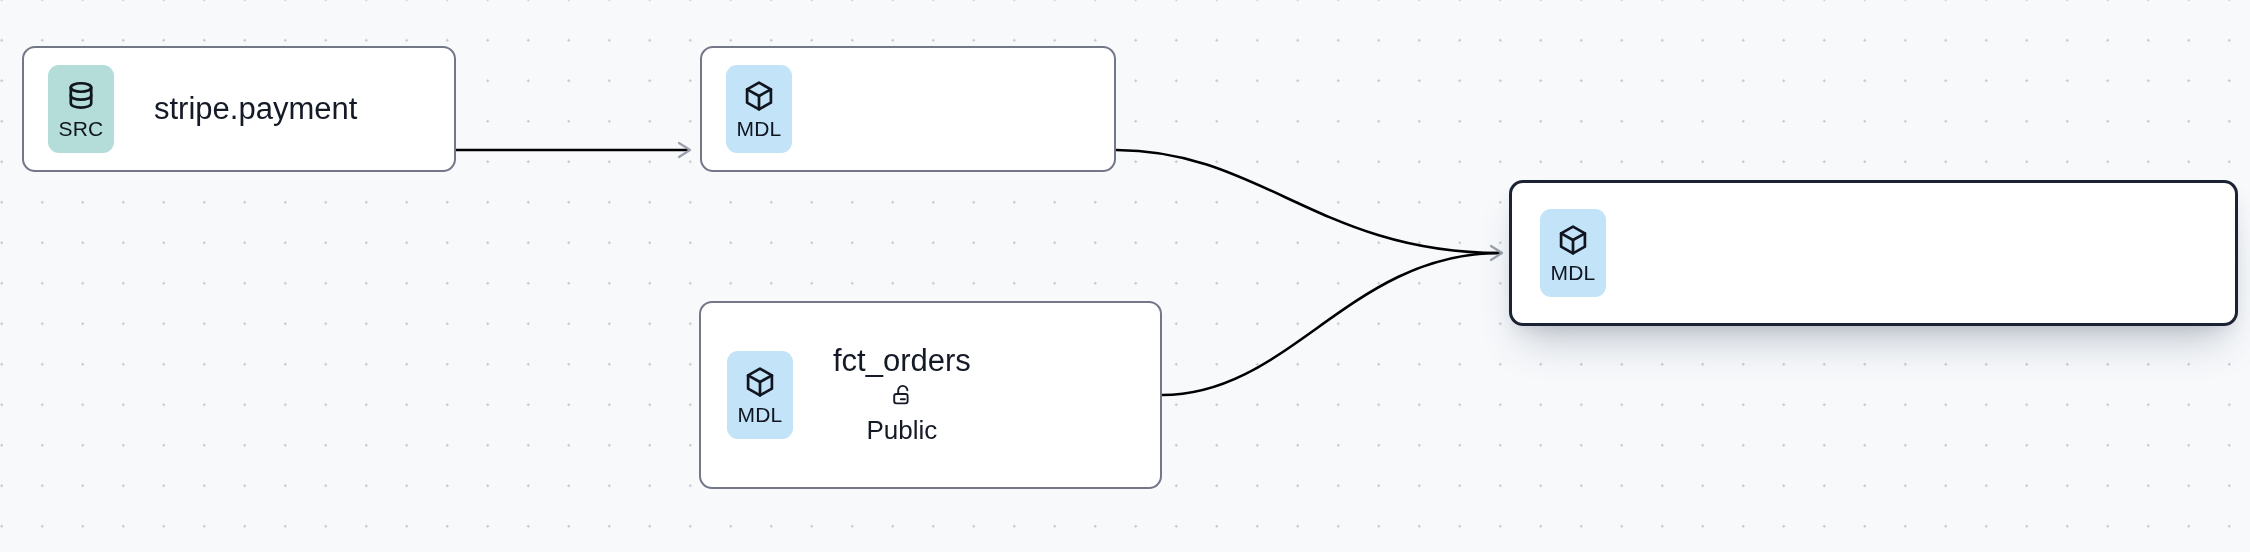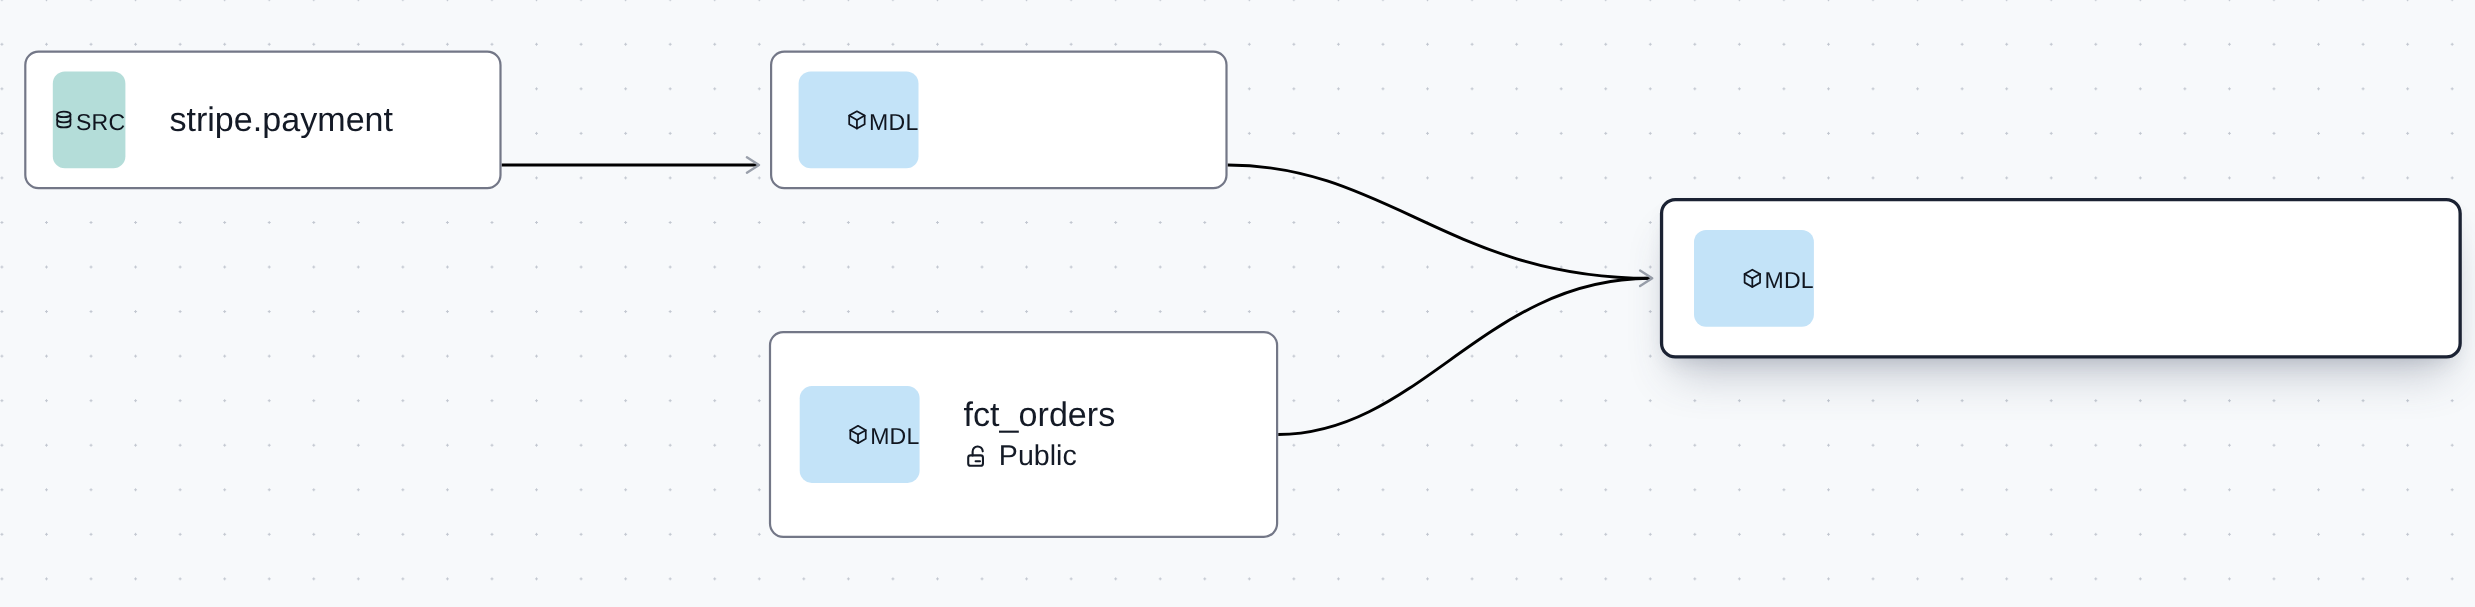--- a/index.html
+++ b/index.html
@@ -42,27 +42,27 @@
     border-radius: 14px;
     box-shadow: 0 26px 42px -14px rgba(60, 70, 95, 0.30),
                 0 8px 18px -8px rgba(60, 70, 95, 0.18);
   }
   .badge {
     flex: 0 0 auto;
     width: 66px;
     height: 88px;
     border-radius: 11px;
     display: flex;
-    flex-direction: row;
+    flex-direction: column;
     align-items: center;
     justify-content: center;
     gap: 1px;
   }
   .badge.src { background: #b4ddd9; }
-  .badge.mdl { background: #c3e3f8; padding-left: 43px; }
+  .badge.mdl { background: #c3e3f8; }
   .badge svg { display: block; }
   .badge-text {
     font-size: 21px;
     line-height: 1;
     color: #10151f;
     letter-spacing: 0.2px;
     margin-top: 4px;
   }
   .node-body {
     display: flex;
@@ -77,20 +77,21 @@
     white-space: nowrap;
   }
   .node-meta {
     display: flex;
     align-items: center;
     gap: 8px;
     margin-top: 5px;
     font-size: 26px;
     color: #141a26;
     white-space: nowrap;
+    flex-direction: column;
   }
   .node-meta svg { display: block; flex: 0 0 auto; }
 </style>
 </head>
 <body>
 
 <div id="canvas">
 
   <svg class="edge-layer" viewBox="0 0 2250 552" xmlns="http://www.w3.org/2000/svg">
     <g fill="none" stroke="#000000" stroke-width="2.6">

